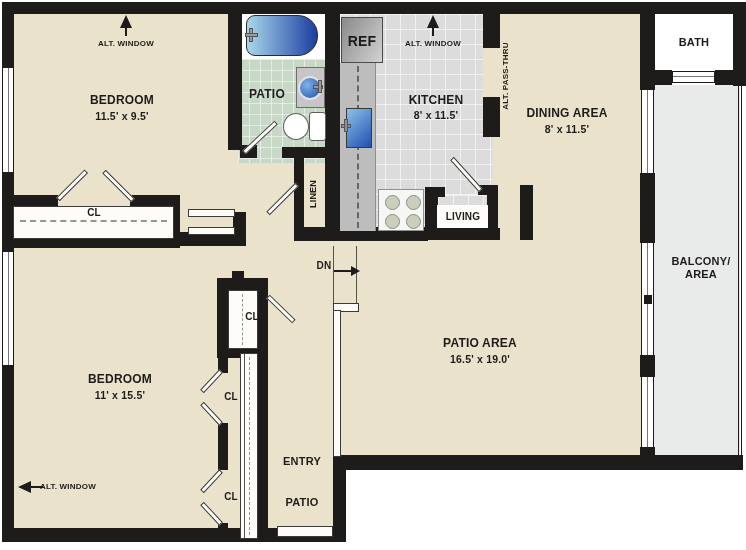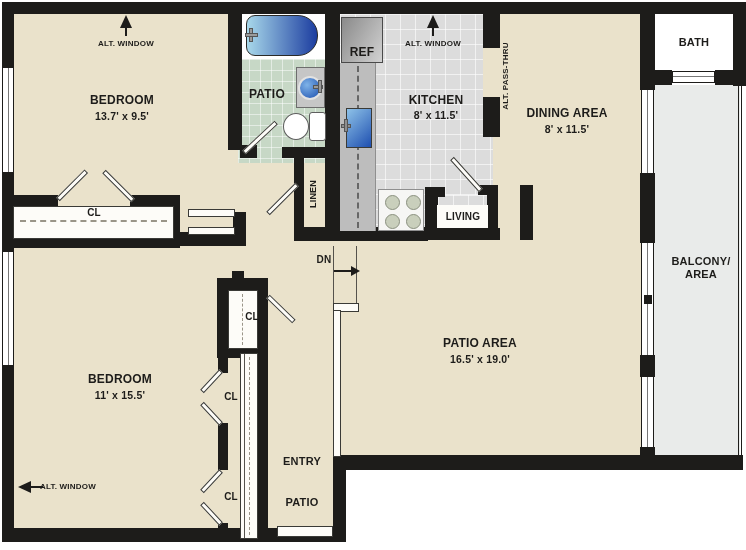--- a/index.html
+++ b/index.html
@@ -163,39 +163,39 @@
   <div class="stem" style="position:absolute;left:125px;top:27px;width:2px;height:9px;"></div>
   <div class="tri-up" style="position:absolute;left:427px;top:15px;"></div>
   <div class="stem" style="position:absolute;left:432px;top:27px;width:2px;height:9px;"></div>
   <div class="tri-left" style="position:absolute;left:18px;top:481px;"></div>
   <div class="stem" style="position:absolute;left:31px;top:486px;width:12px;height:2px;"></div>
   <div class="stem" style="position:absolute;left:334px;top:270px;width:18px;height:2px;"></div>
   <div class="tri-right" style="position:absolute;left:351px;top:266px;"></div>
 
   <div class="lbl" style="left:126px;top:44px;font-size:8px;">ALT. WINDOW</div>
   <div class="lbl" style="left:122px;top:101px;font-size:12px;">BEDROOM</div>
-  <div class="lbl" style="left:122px;top:116px;font-size:10.5px;">13.7' x 9.5'</div>
+  <div class="lbl" style="left:122px;top:116px;font-size:10.5px;">11.5' x 9.5'</div>
   <div class="lbl" style="left:267px;top:95px;font-size:12px;">PATIO</div>
-  <div class="lbl" style="left:362px;top:41px;font-size:12px;margin-top:12px;">REF</div>
+  <div class="lbl" style="left:362px;top:41px;font-size:14px;">REF</div>
   <div class="lbl" style="left:433px;top:44px;font-size:8px;">ALT. WINDOW</div>
   <div class="lbl" style="left:436px;top:101px;font-size:12px;">KITCHEN</div>
   <div class="lbl" style="left:436px;top:115px;font-size:10.5px;">8' x 11.5'</div>
   <div class="lbl rot" style="left:506px;top:76px;font-size:8px;">ALT. PASS-THRU</div>
   <div class="lbl" style="left:567px;top:114px;font-size:12px;">DINING AREA</div>
   <div class="lbl" style="left:567px;top:129px;font-size:10.5px;">8' x 11.5'</div>
   <div class="lbl" style="left:694px;top:42px;font-size:11px;">BATH</div>
   <div class="lbl" style="left:701px;top:268px;font-size:11px;">
     <span style="display:block;">BALCONY/</span>
     <span style="display:block;">AREA</span>
   </div>
   <div class="bar" style="position:absolute;left:437px;top:205px;width:51px;height:23px;border:none;"></div>
   <div class="lbl" style="left:463px;top:217px;font-size:10px;">LIVING</div>
   <div class="lbl rot" style="left:313px;top:194px;font-size:9px;">LINEN</div>
   <div class="lbl" style="left:94px;top:213px;font-size:10px;">CL</div>
-  <div class="lbl" style="left:324px;top:260px;font-size:10px;">DN</div>
+  <div class="lbl" style="left:324px;top:266px;font-size:10px;">DN</div>
   <div class="lbl" style="left:252px;top:317px;font-size:10px;">CL</div>
   <div class="lbl" style="left:231px;top:397px;font-size:10px;">CL</div>
   <div class="lbl" style="left:231px;top:497px;font-size:10px;">CL</div>
   <div class="lbl" style="left:480px;top:344px;font-size:12px;">PATIO AREA</div>
   <div class="lbl" style="left:480px;top:359px;font-size:10.5px;">16.5' x 19.0'</div>
   <div class="lbl" style="left:120px;top:380px;font-size:12px;">BEDROOM</div>
   <div class="lbl" style="left:120px;top:395px;font-size:10.5px;">11' x 15.5'</div>
   <div class="lbl" style="left:68px;top:487px;font-size:8px;">ALT. WINDOW</div>
   <div class="lbl" style="left:302px;top:461px;font-size:11px;">ENTRY</div>
   <div class="lbl" style="left:302px;top:502px;font-size:11px;">PATIO</div>

